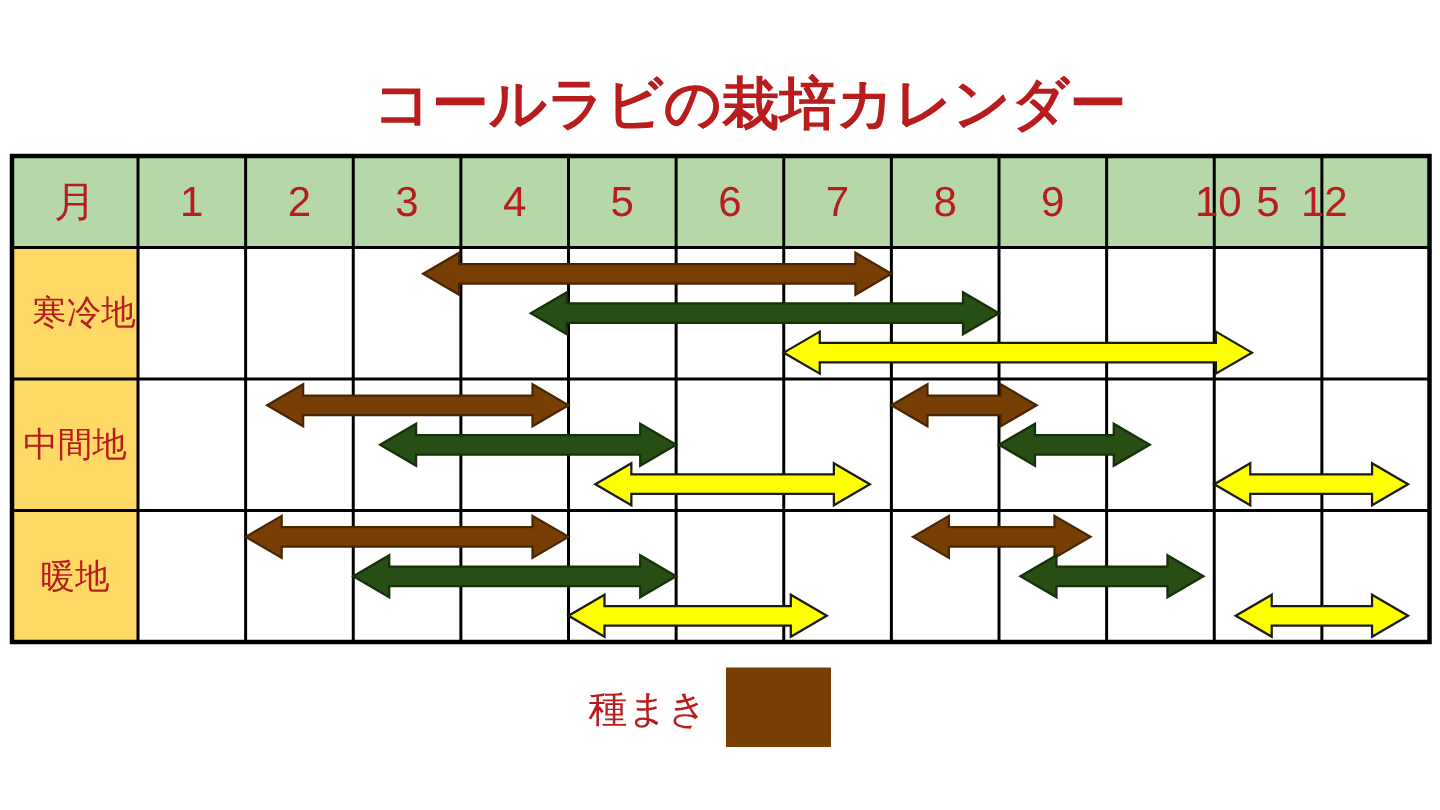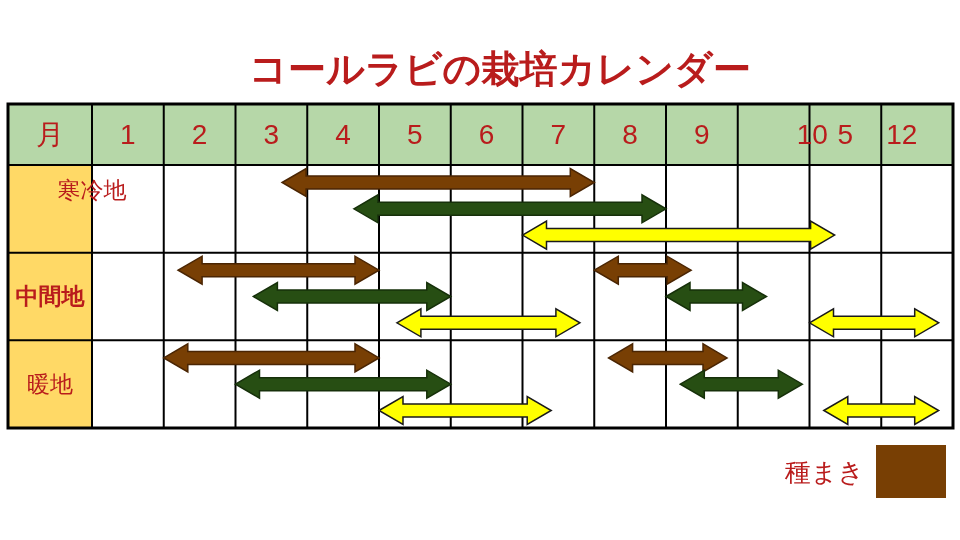--- a/index.html
+++ b/index.html
@@ -15,21 +15,21 @@
   .grid-svg { position:absolute; left:0; top:0; overflow:visible; }
   .cell-text {
     position:absolute; display:flex; align-items:center; justify-content:center;
     line-height:1; white-space:nowrap;
   }
   .header-num { font-size:28px; }
   .corner-cell { font-size:28px; }
   .region-label { font-size:23px; }
   .legend {
     position:absolute; top:438px; left:0; right:14px; height:60px;
-    display:flex; justify-content:flex-end; align-items:flex-end; gap:76px;flex-direction:column;
+    display:flex; justify-content:flex-end; align-items:center; gap:76px;flex-direction:column;
   }
   .legend-item { display:flex; align-items:center; gap:12px; }
   .legend-label { font-size:26px; line-height:1; }
   .legend-swatch { width:70px; height:53px; }
 </style>
 </head>
 <body>
 
 <div class="canvas">
   <div class="title">コールラビの栽培カレンダー</div>
@@ -78,25 +78,25 @@
         <div class="cell-text header-num" style="left: 155.75px; top: 0px; width: 71.75px; height: 61px;">2</div>
         <div class="cell-text header-num" style="left: 227.5px; top: 0px; width: 71.75px; height: 61px;">3</div>
         <div class="cell-text header-num" style="left: 299.25px; top: 0px; width: 71.75px; height: 61px;">4</div>
         <div class="cell-text header-num" style="left: 371px; top: 0px; width: 71.75px; height: 61px;">5</div>
         <div class="cell-text header-num" style="left: 442.75px; top: 0px; width: 71.75px; height: 61px;">6</div>
         <div class="cell-text header-num" style="left: 514.5px; top: 0px; width: 71.75px; height: 61px;">7</div>
         <div class="cell-text header-num" style="left: 586.25px; top: 0px; width: 71.75px; height: 61px;">8</div>
         <div class="cell-text header-num" style="left: 658px; top: 0px; width: 71.75px; height: 61px;">9</div>
         <div class="cell-text header-num" style="left: 729.75px; top: 0px; width: 85px; height: 61px; margin-left: 32px;">10</div>
         <div class="cell-text header-num" style="left: 801.5px; top: 0px; width: 71.75px; height: 61px;">5</div>
-        <div class="cell-text header-num" style="left: 858px; top: 0px; width: 71.75px; height: 61px;">12</div>
+        <div class="cell-text header-num" style="left: 839px; top: 0px; width: 71.75px; height: 61px;">12</div>
       </div>
     <div id="region-labels">
-        <div class="cell-text region-label" style="left: 0px; top: 43px; width: 96px; height: 87.6667px; margin-left: 36px;">寒冷地</div>
-        <div class="cell-text region-label" style="left: 0px; top: 148.667px; width: 84px; height: 87.6667px; font-weight: bold;">中間地</div>
+        <div class="cell-text region-label" style="left: 0px; top: 61px; width: 96px; height: 87.6667px;">寒冷地</div>
+        <div class="cell-text region-label" style="left: 0px; top: 148.667px; width: 84px; height: 87.6667px;">中間地</div>
         <div class="cell-text region-label" style="left: 0px; top: 236.333px; width: 84px; height: 87.6667px; text-align: center;">暖地</div>
       </div>
   </div>
 
   <div class="legend" id="legend">
       <div class="legend-item">
         <span class="legend-label">種まき</span>
         <span class="legend-swatch" style="background: rgb(120, 63, 4);"></span>
       </div>
     </div>

